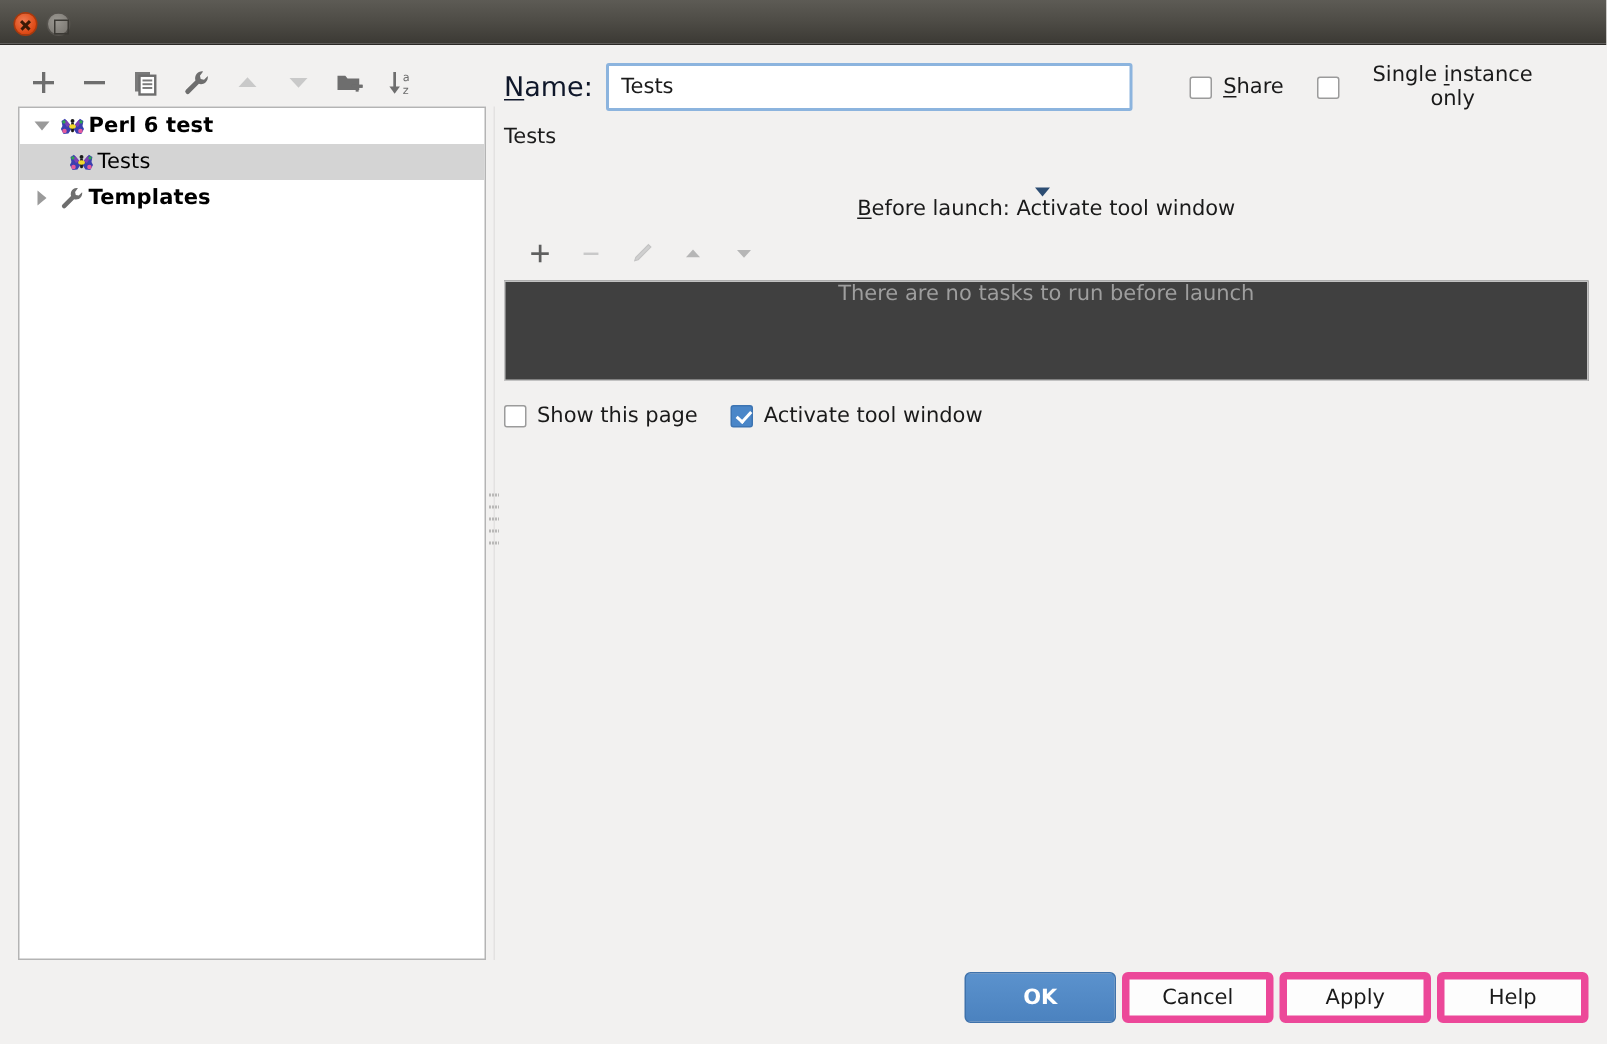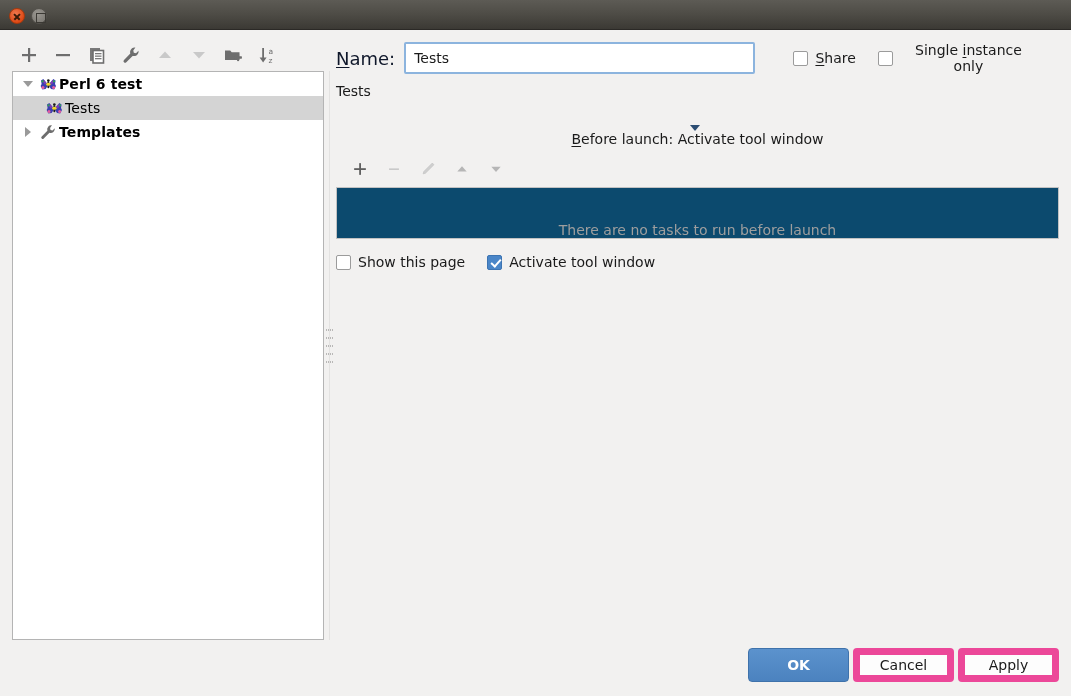--- a/index.html
+++ b/index.html
@@ -127,33 +127,33 @@
     width: 0; height: 0; border-left: 5px solid transparent; border-right: 5px solid transparent;
     border-top: 6px solid #2c4d73; margin-right: 5px;
   }
   .sec-title { font-size: 14px; color: #1a1a1a; white-space: nowrap; }
   .sec-rule { flex: 1; height: 1px; background: #cfcecd; margin-left: 9px; }
 
   .mini-toolbar { display: flex; align-items: center; height: 30px; margin-top: 7px; margin-left: 7px; }
   .mini-btn { width: 34px; height: 26px; display: flex; align-items: center; justify-content: center; }
 
   .task-list {
-    margin-top: 3px; height: 52px; background: #0c4a6e; border: 1px solid #c2c2c2;
-    display: flex; align-items: flex-end; justify-content: center;
+    margin-top: 3px; height: 67px; background: #404040; border: 1px solid #c2c2c2;
+    display: flex; align-items: flex-start; justify-content: center;
   }
   .task-empty { color: #9e9e9e; font-size: 14px; }
 
   .bottom-checks { display: flex; align-items: center; margin-top: 15px; }
 
   
   .dlg-buttons { position: absolute; right: 12px; bottom: 14px; display: flex; gap: 4px; }
   .btn {
     min-width: 101px; height: 34px; border-radius: 4px; font-size: 14px;
     display: flex; align-items: center; justify-content: center;
-    background: #fdfdfd; border: 7px solid #ec4899; color: #1a1a1a; cursor: default;
+    background: #fdfdfd; border: 5px solid #ec4899; color: #1a1a1a; cursor: default;
     font-family: inherit;
   }
   .btn.primary {
     background: linear-gradient(to bottom, #5b92cd 0%, #4b82bf 100%);
     border: 1px solid #3f72ab; color: #ffffff; font-weight: bold;
   }
 </style>
 </head>
 <body>
 
@@ -363,15 +363,16 @@
         <span class="cb-label">Activate tool window</span>
       </span>
     </div>
 
   </div>
 
   <div class="dlg-buttons">
     <button class="btn primary">OK</button>
     <button class="btn">Cancel</button>
     <button class="btn">Apply</button>
+    <button class="btn">Help</button>
   </div>
 
 </div>
 
 </body></html>

